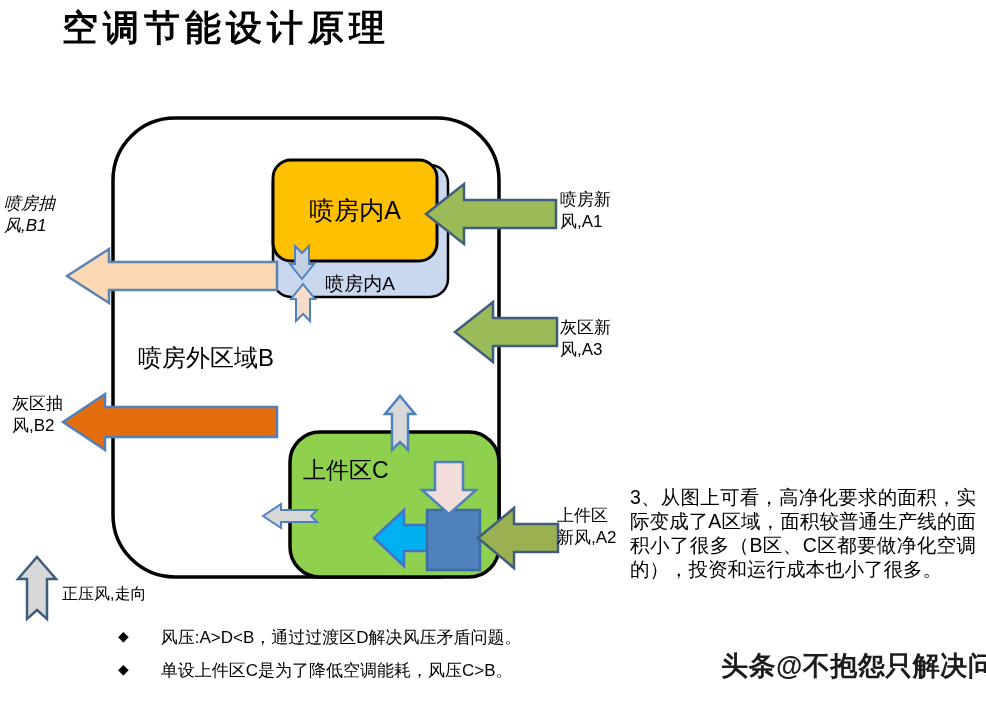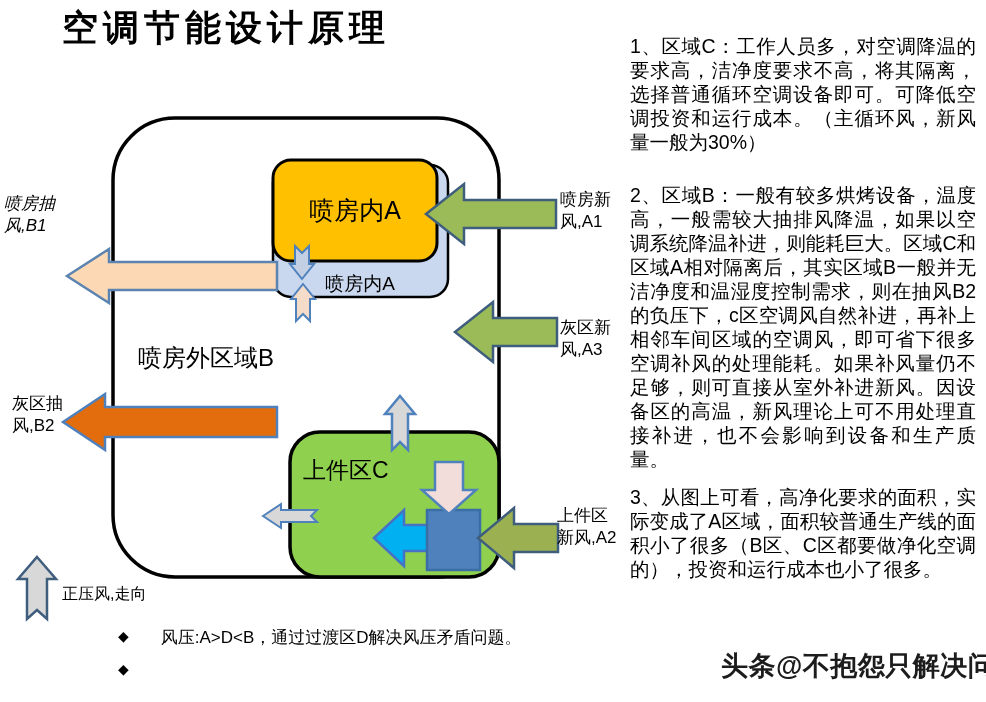--- a/index.html
+++ b/index.html
@@ -88,27 +88,26 @@
   <div class="abs side-label sl-b2">灰区抽
 风,B2</div>
   <div class="abs side-label sl-a1">喷房新
 风,A1</div>
   <div class="abs side-label sl-a3">灰区新
 风,A3</div>
   <div class="abs side-label sl-a2">上件区
 新风,A2</div>
   <div class="abs side-label sl-pp">正压风,走向</div>
 
-  <div class="abs notes-p p1">1、区域C：工作人员多，对空调降温的要求高，洁净度要求不高，将其隔离，选择普通循环空调设备即可。可降低空调投资和运行成本。（主循环风，新风量一般为30%）</div>
-  <div class="abs notes-p p2">2、区域B：一般有较多烘烤设备，温度高，一般需较大抽排风降温，如果以空调系统降温补进，则能耗巨大。区域C和区域A相对隔离后，其实区域B一般并无洁净度和温湿度控制需求，则在抽风B2的负压下，c区空调风自然补进，再补上相邻车间区域的空调风，即可省下很多空调补风的处理能耗。如果补风量仍不足够，则可直接从室外补进新风。因设备区的高温，新风理论上可不用处理直接补进，也不会影响到设备和生产质量。</div>
   <div class="abs notes-p p3">3、从图上可看，高净化要求的面积，实际变成了A区域，面积较普通生产线的面积小了很多（B区、C区都要做净化空调的），投资和运行成本也小了很多。</div>
 
   <div class="abs bullet-row br1">
     <span class="marker">◆</span>
     <span>风压:A&gt;D&lt;B，通过过渡区D解决风压矛盾问题。</span>
   </div>
   <div class="abs bullet-row br2">
     <span class="marker">◆</span>
+    <span>单设上件区C是为了降低空调能耗，风压C&gt;B。</span>
   </div>
 
   <div class="abs watermark">头条@不抱怨只解决问题</div>
 
 </div>
 
 </body></html>

